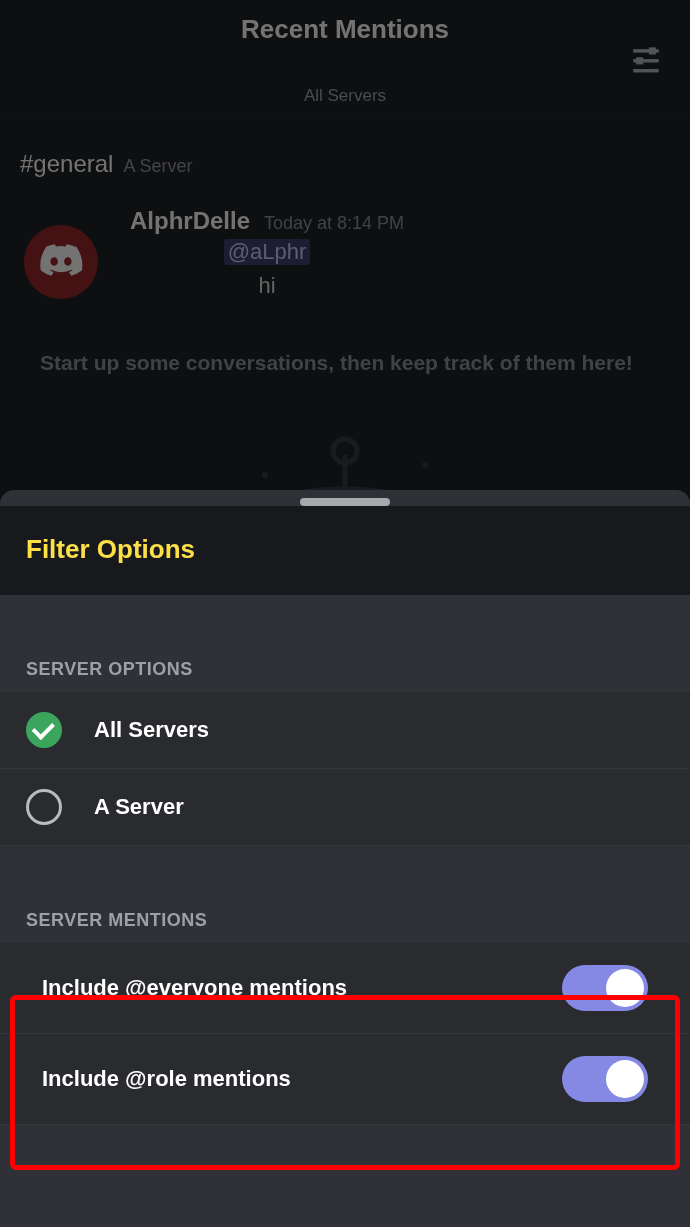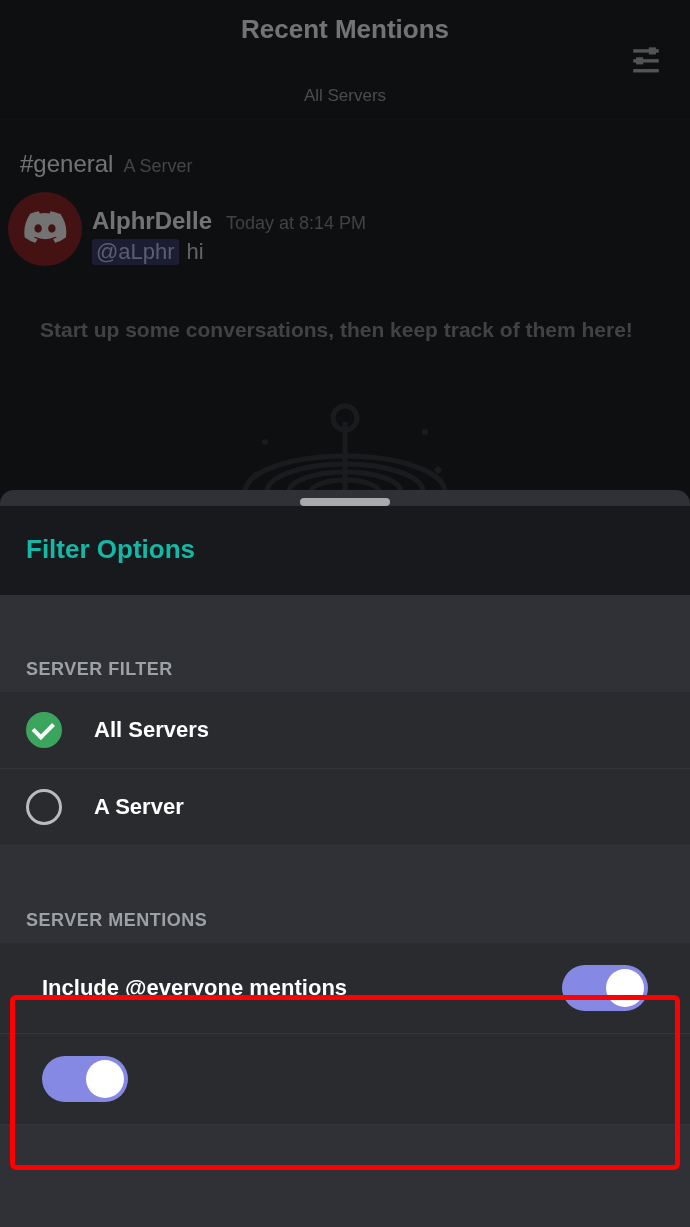--- a/index.html
+++ b/index.html
@@ -64,35 +64,36 @@
     font-size: 24px;
     font-weight: 400;
     color: #fff;
   }
   .server-name-small {
     font-size: 18px;
     color: #96989d;
   }
   .msg {
     display:flex;
-    gap:10px;
-    padding: 6px 20px 20px 8px;
+    gap:32px;
+    padding: 6px 20px 20px 24px;
+    align-items: flex-end;
   }
   .avatar {
     width:74px;height:74px;border-radius:50%;
     background:#982929;
     display:flex;align-items:center;justify-content:center;
     flex-shrink:0;
   }
   .avatar svg { width:44px;height:32px; }
   .msg-body { padding-top:2px; }
   .msg-head { display:flex; align-items:baseline; gap:14px;}
   .author { font-size:24px; font-weight:600; color:#fff;}
   .timestamp { font-size:18px; color:#8e9297;margin-top:19px;}
-  .msg-content { font-size:22px; margin-top:4px; display:flex; align-items:center; gap:8px;}
+  .msg-content { font-size:22px; margin-top:4px; display:flex; align-items:center; gap:8px;flex-direction:column;}
   .mention-chip {
     background:#3e4270;
     color:#c9cdfb;
     padding:0 4px;
     border-radius:3px;
     font-weight:500;
   }
   .empty-text {
     text-align:left;
     color:#8e9297;
@@ -121,21 +122,21 @@
     background:#a7a9ac;
     margin:8px auto 0;
   }
   .sheet-header {
     background:#18191c;
     padding:28px 26px 30px;
   }
   .sheet-title {
     font-size:26px;
     font-weight:800;
-    color:#14b8a6;
+    color:#fde047;
   }
   .section-spacer {
     height:64px;
     background:#2f3136;
   }
   .section-label {
     padding: 0 26px 12px;
     font-size:18px;
     font-weight:700;
     letter-spacing:0.5px;
@@ -279,36 +280,37 @@
 <div class="dim-overlay"></div>
 
 <div class="sheet">
   <div class="grabber"></div>
 
   <div class="sheet-header">
     <div class="sheet-title">Filter Options</div>
   </div>
 
   <div class="section-spacer"></div>
-  <div class="section-label">SERVER FILTER</div>
+  <div class="section-label">SERVER OPTIONS</div>
 
   <div class="option-row">
     <div class="radio checked"></div>
     <div class="option-label">All Servers</div>
   </div>
   <div class="option-row">
     <div class="radio"></div>
     <div class="option-label">A Server</div>
   </div>
 
   <div class="section-spacer"></div>
   <div class="section-label">SERVER MENTIONS</div>
 
   <div class="toggle-row">
     <div class="toggle-label">Include @everyone mentions</div>
     <div class="toggle"></div>
   </div>
   <div class="toggle-row">
+    <div class="toggle-label">Include @role mentions</div>
     <div class="toggle"></div>
   </div>
 </div>
 
 <div class="highlight-box" style="left:10px; right:10px; top:995px; height:175px;"></div>
 
 </body></html>

